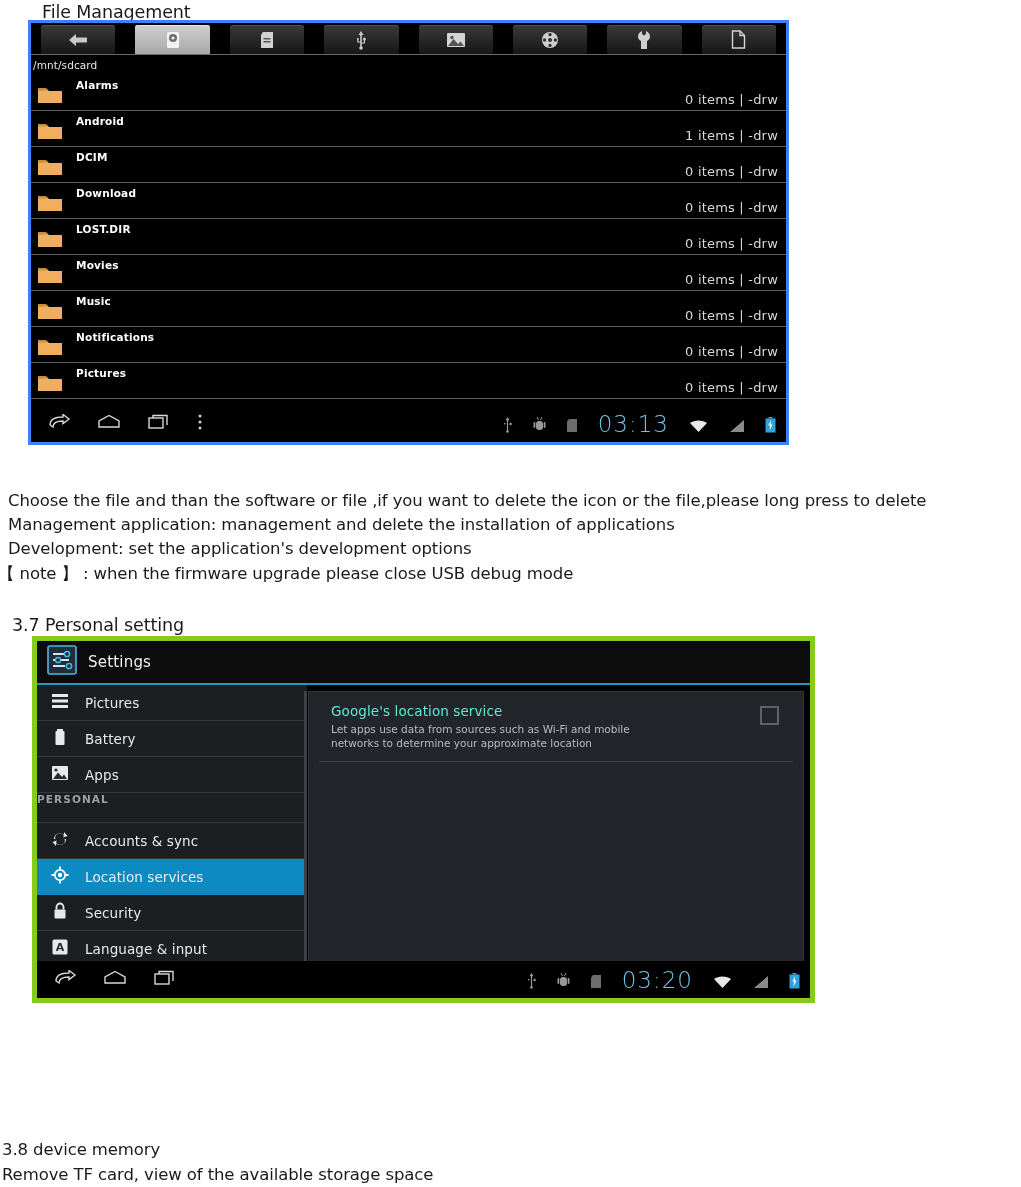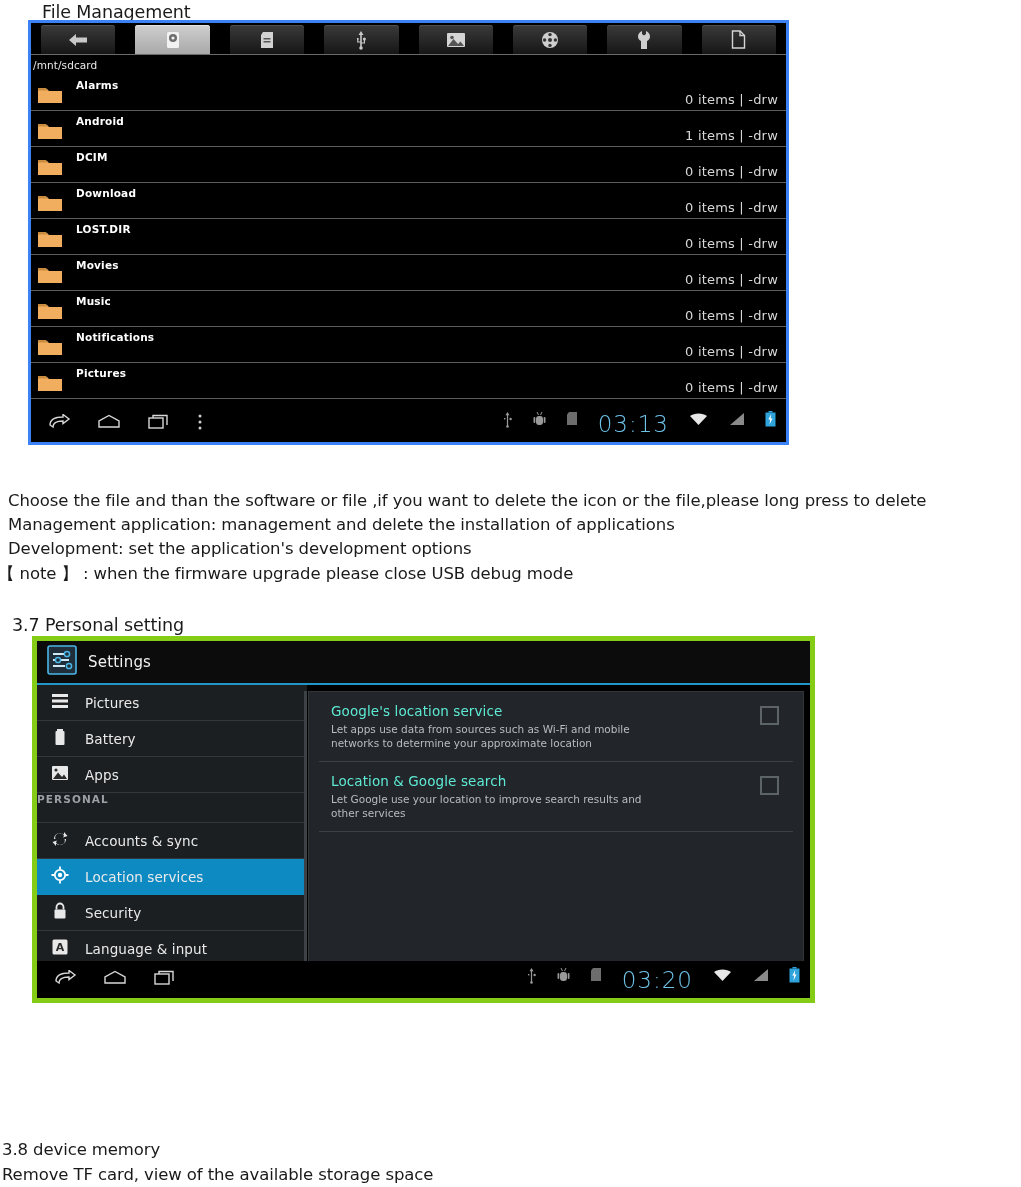--- a/index.html
+++ b/index.html
@@ -123,21 +123,21 @@
   }
   .nav-left {
     display: flex;
     align-items: center;
     gap: 26px;
     padding-left: 16px;
   }
   .nav-right {
     margin-left: auto;
     display: flex;
-    align-items: flex-start;
+    align-items: flex-end;
     gap: 20px;
     padding-right: 10px;
   }
   .nav-clock {
     color: #6ec3e8;
     font-size: 23px;
     letter-spacing: 1px;
     font-family: "DejaVu Sans", "Liberation Sans", sans-serif;
     font-weight: 300;
   }
@@ -667,27 +667,20 @@
       <div class="set-panel">
 
         <div class="opt-row">
           <div class="opt-text">
             <div class="opt-title">Google's location service</div>
             <div class="opt-desc">Let apps use data from sources such as Wi-Fi and mobile networks to determine your approximate location</div>
           </div>
           <div class="opt-checkbox"></div>
         </div>
 
-        <div class="opt-row">
-          <div class="opt-text">
-            <div class="opt-title">Location &amp; Google search</div>
-            <div class="opt-desc">Let Google use your location to improve search results and other services</div>
-          </div>
-          <div class="opt-checkbox"></div>
-        </div>
 
       </div>
     </div>
 
   </div>
 
   <div class="navbar">
     <div class="nav-left">
       <span>
         <svg width="24" height="16" viewBox="0 0 24 16">

